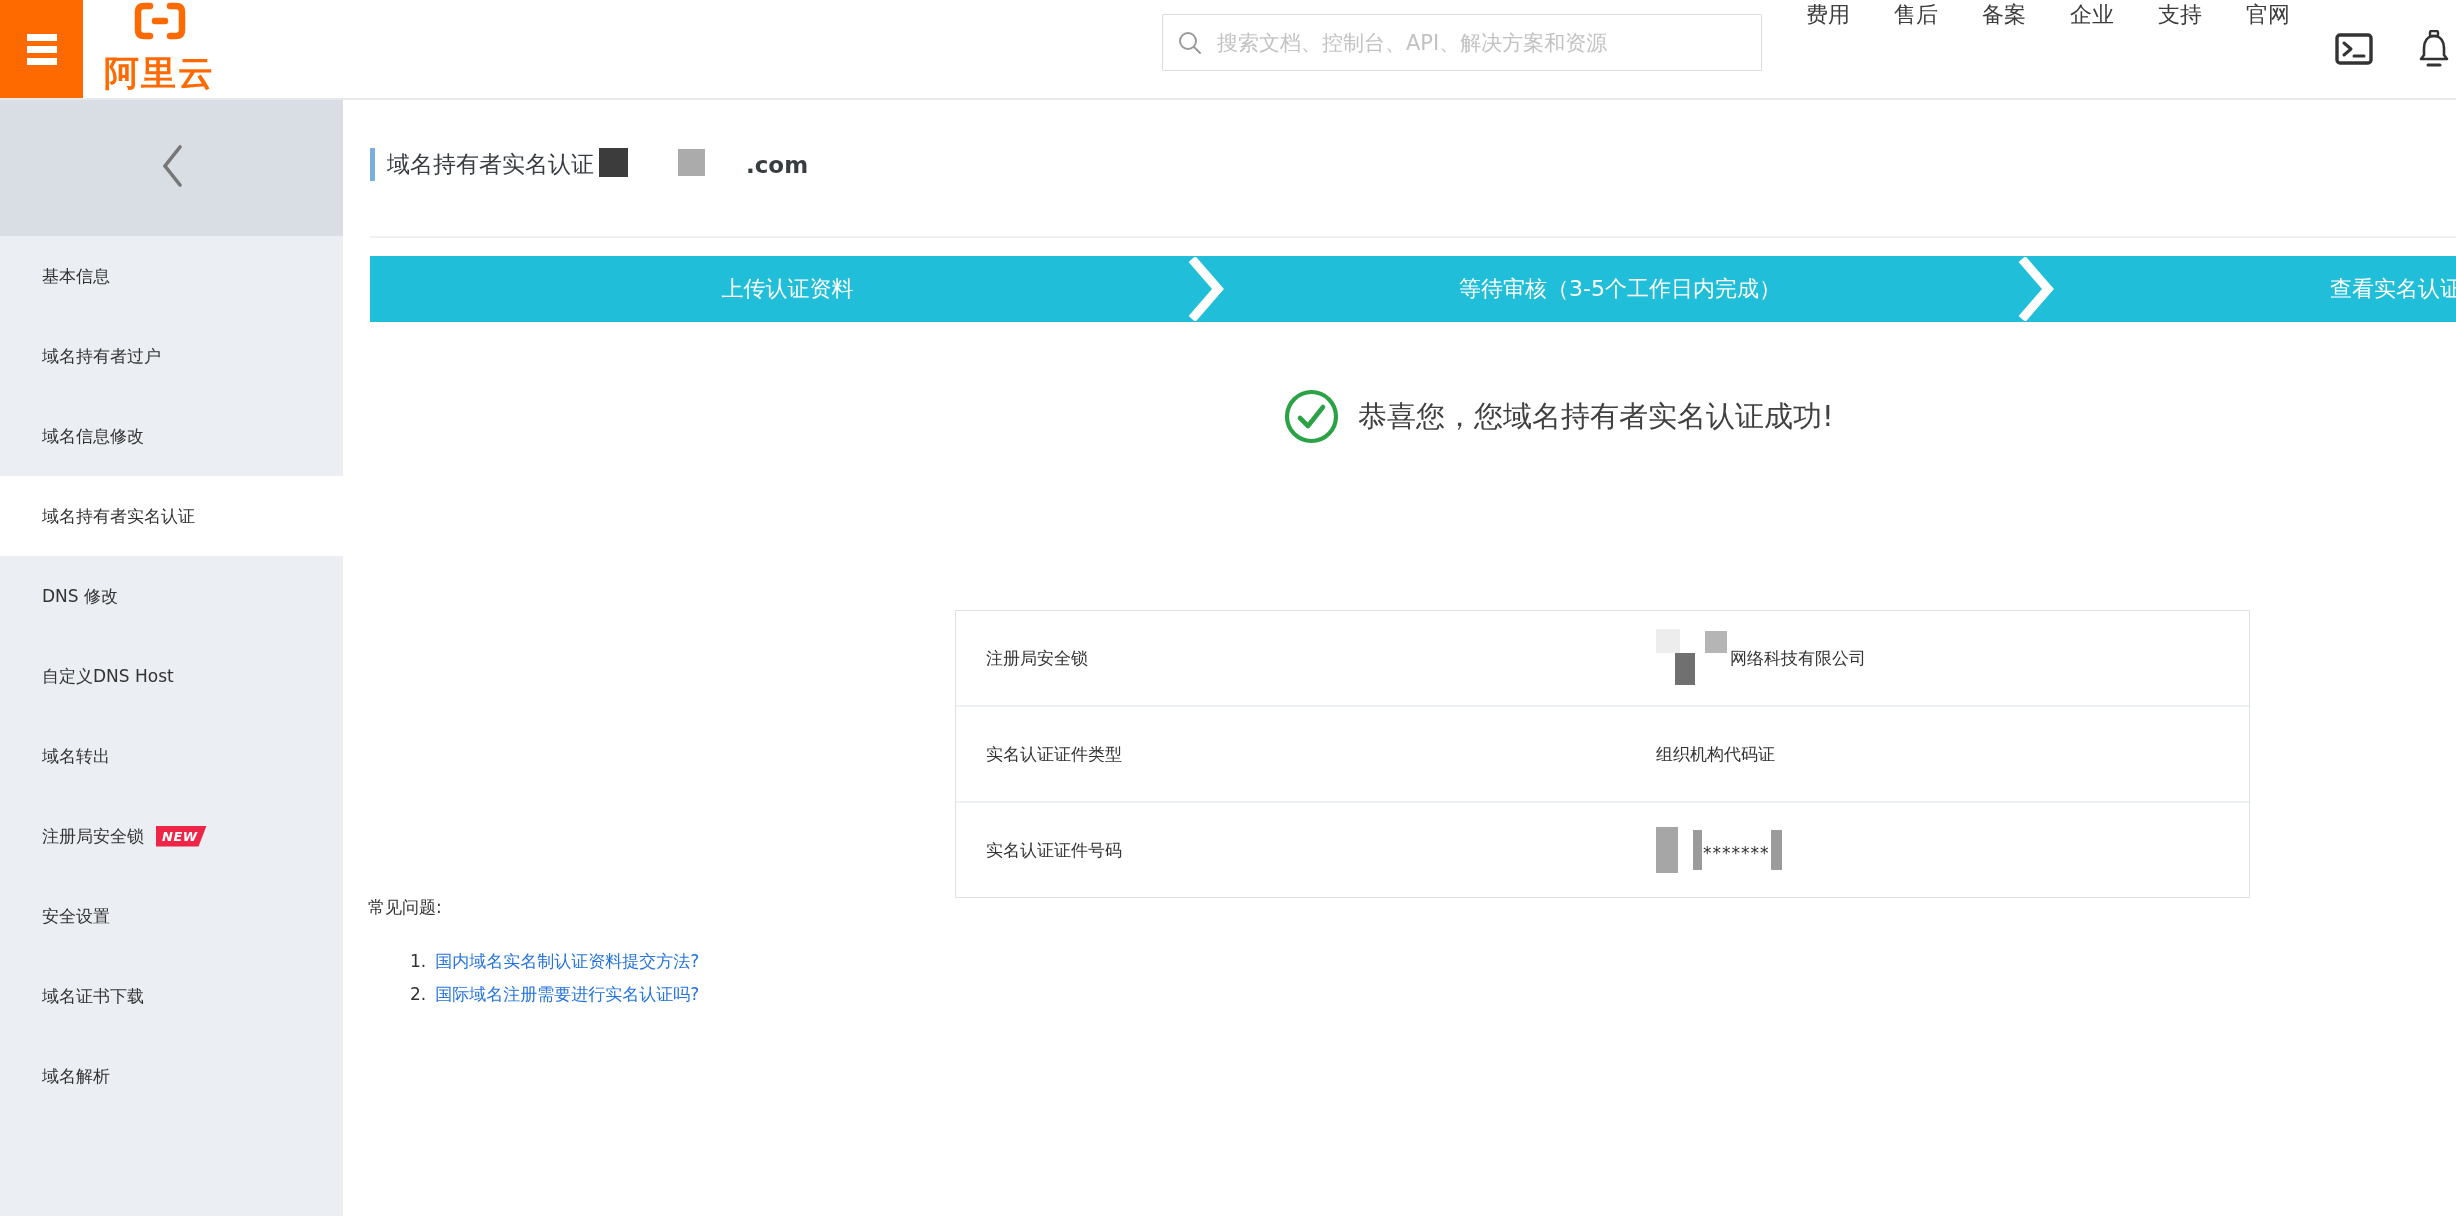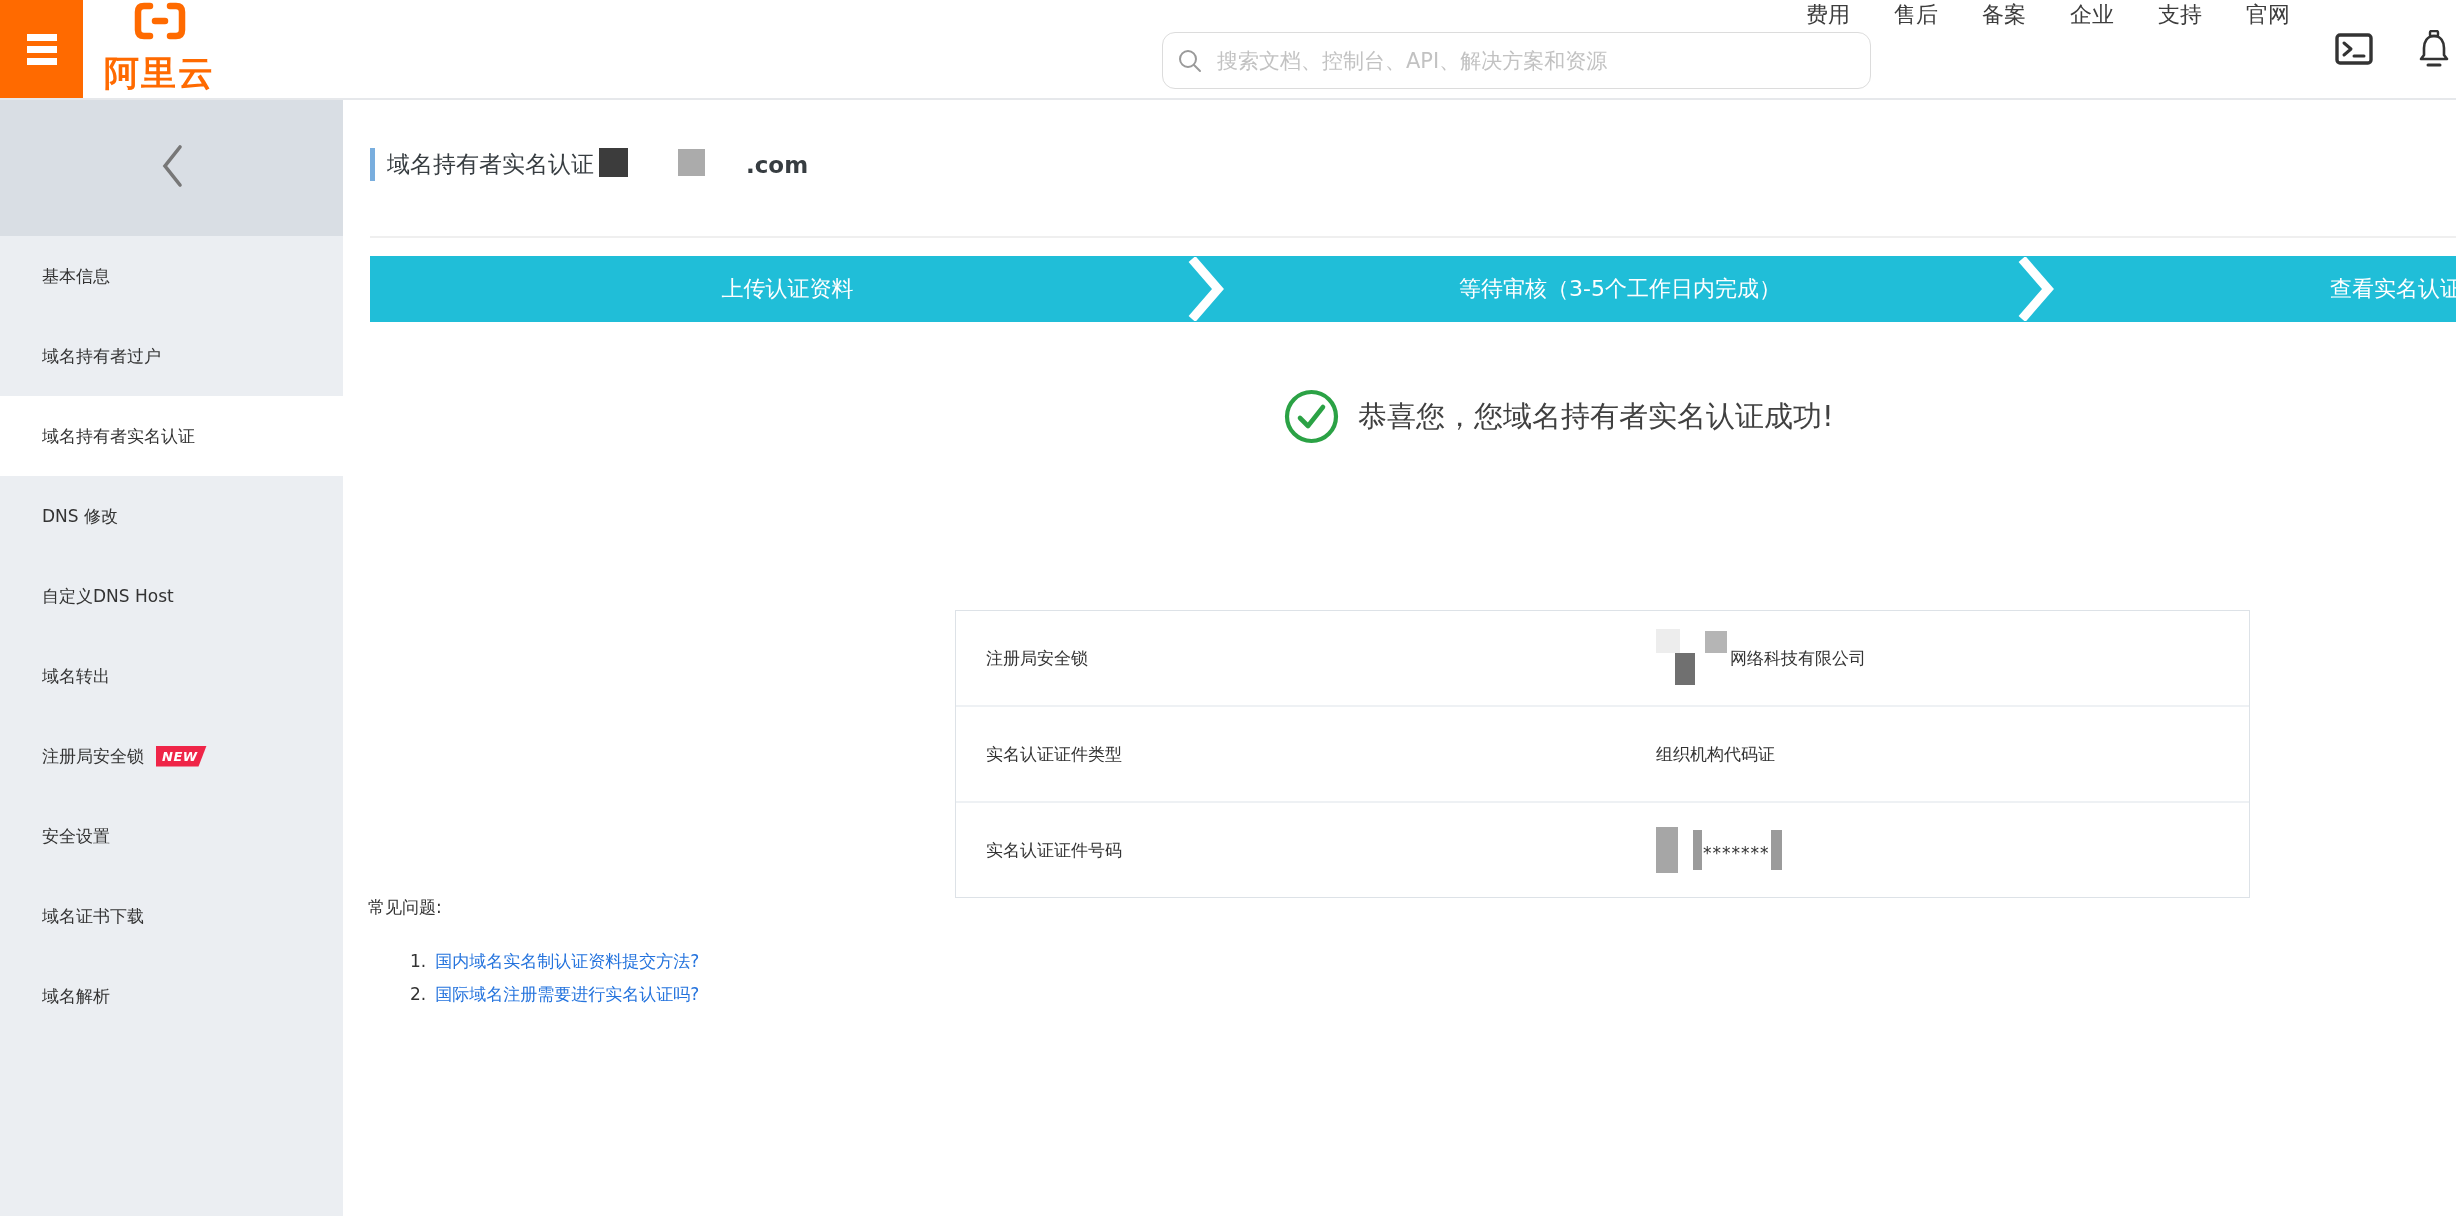--- a/index.html
+++ b/index.html
@@ -9,22 +9,22 @@
     -webkit-font-smoothing:antialiased;
   }
   
   .header{position:absolute;top:0;left:0;width:2456px;height:98px;background:#fff;
     border-bottom:2px solid #e6e8eb;z-index:20;}
   .hamburger{position:absolute;left:0;top:0;width:83px;height:98px;background:var(--orange,#FF6A00);
     display:flex;flex-direction:column;align-items:center;justify-content:center;gap:5px;cursor:pointer;border:none;}
   .hamburger span{display:block;width:30px;height:7px;background:#fff;}
   .logo{position:absolute;left:104px;top:0;height:98px;display:flex;align-items:center;gap:8px;cursor:pointer;flex-direction:column;}
   .logo-text{font-size:35px;font-weight:bold;color:var(--orange,#FF6A00);letter-spacing:2px;}
-  .search{position:absolute;left:1162px;top:32px;width:709px;height:57px;border:1px solid #dcdcdc;
-    border-radius:13px;display:flex;align-items:center;padding:0 14px;gap:12px;box-sizing:border-box;background:#fff;}
+  .search{position:absolute;left:1162px;top:14px;width:600px;height:57px;border:1px solid #dcdcdc;
+    border-radius:1px;display:flex;align-items:center;padding:0 14px;gap:12px;box-sizing:border-box;background:#fff;}
   .search input{border:none;outline:none;flex:1;font-size:21px;color:#666;background:transparent;
     font-family:"DejaVu Sans","Liberation Sans",sans-serif;}
   .search input::placeholder{color:#c2c2c2;}
   .top-nav{position:absolute;right:6px;top:0;height:98px;display:flex;gap:44px;}
   .top-nav .nav-item{font-size:22px;color:#3d3d3d;cursor:pointer;white-space:nowrap;}
   .icon-btn{background:none;border:none;padding:0;cursor:pointer;display:flex;align-items:center;}
   
   .sidebar{position:absolute;left:0;top:98px;width:343px;height:1118px;background:var(--sidebar,#EBEEF2);z-index:5;}
   .sidebar-top{height:138px;background:var(--sidebartop,#D9DEE4);display:flex;align-items:center;justify-content:center;}
   .back-btn{background:none;border:none;cursor:pointer;padding:4px;}
@@ -143,20 +143,23 @@
       </svg>
     </button>
   </div>
   <ul class="menu">
     <li>
         <span>基本信息</span>
       </li>
     <li>
         <span>域名持有者过户</span>
       </li>
+    <li>
+        <span>域名信息修改</span>
+      </li>
     <li class="selected">
         <span>域名持有者实名认证</span>
       </li>
     <li>
         <span>DNS 修改</span>
       </li>
     <li>
         <span>自定义DNS Host</span>
       </li>
     <li>

